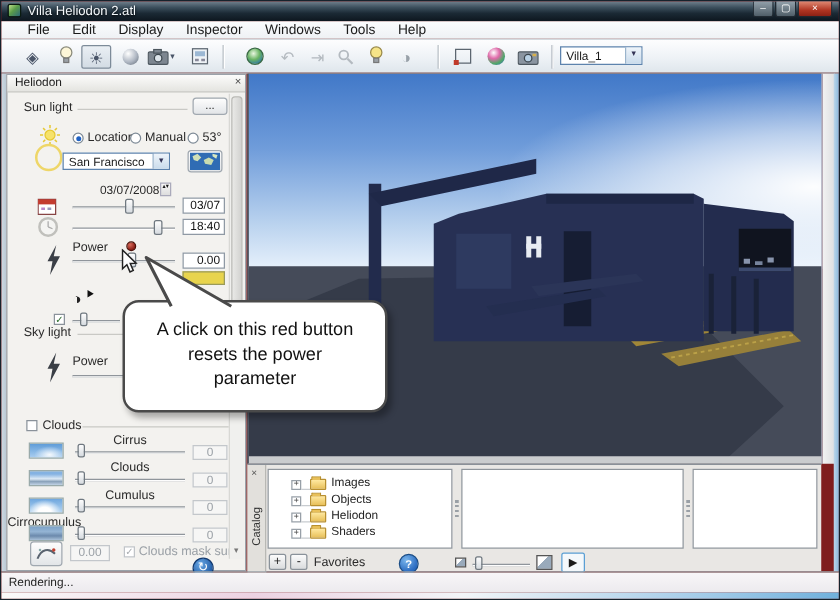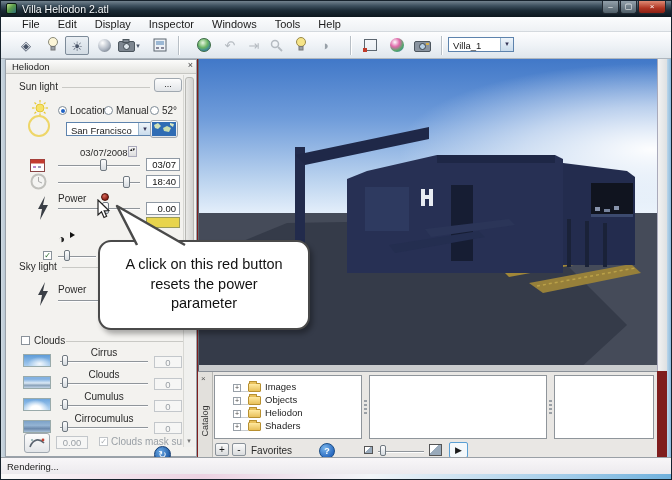--- a/index.html
+++ b/index.html
@@ -218,23 +218,23 @@
           </g>
         </g>
       <circle cx="15" cy="28" r="10" fill="none" stroke="#eed668" stroke-width="2"></circle>
     </svg>
 
     <span class="radio sel" style="left:52px;top:46px"></span>
     <span class="label" style="left:64px;top:45px">Location</span>
     <span class="radio" style="left:98px;top:46px"></span>
     <span class="label" style="left:110px;top:45px">Manual</span>
     <span class="radio" style="left:144px;top:46px"></span>
-    <span class="label" style="left:156px;top:45px">52°</span>
-
-    <div class="dropdown" style="left:60px;top:62px;width:86px;height:14px">
+    <span class="label" style="left:156px;top:45px">53°</span>
+
+    <div class="dropdown" style="left:44px;top:62px;width:86px;height:14px">
       <span class="dd-text">San Francisco</span>
       <span class="dd-arrow">▾</span>
     </div>
     <span class="mini-btn" style="left:144px;top:60px;width:28px;height:18px;padding:1px">
       <svg width="24" height="14" viewBox="0 0 24 14">
           <rect width="24" height="14" fill="#2f6cb4"></rect>
           <path d="M2,3 L6,1 L9,4 L6,7 L3,6 Z" fill="#cfe0b8"></path>
           <path d="M11,6 L15,4 L19,6 L17,10 L12,9 Z" fill="#c8dcb0"></path>
           <path d="M18,1 L22,2 L21,5 L18,3 Z" fill="#d8e8c0"></path>
         </svg>
@@ -301,21 +301,21 @@
     <span class="track" style="left:54px;top:323px;width:88px"></span>
     <span class="thumb" style="left:56px;top:317px;width:6px;height:11px"></span>
     <input class="field dis" style="left: 148px; top: 318px; width: 28px; height: 12px;" disabled="" value="0">
 
     <span class="label" style="left:0;top:331px;width:196px;text-align:center">Cumulus</span>
     <span class="cloud-thumb t-cumulus" style="top:338px"></span>
     <span class="track" style="left:54px;top:345px;width:88px"></span>
     <span class="thumb" style="left:56px;top:339px;width:6px;height:11px"></span>
     <input class="field dis" style="left: 148px; top: 340px; width: 28px; height: 12px;" disabled="" value="0">
 
-    <span class="label" style="left:0;top:353px;width:196px;text-align:center">Cirrocumulus</span>
+    <span class="label" style="left:0;top:353px;width:196px;">Cirrocumulus</span>
     <span class="cloud-thumb t-cirro" style="top:360px"></span>
     <span class="track" style="left:54px;top:367px;width:88px"></span>
     <span class="thumb" style="left:56px;top:361px;width:6px;height:11px"></span>
     <input class="field dis" style="left: 148px; top: 362px; width: 28px; height: 12px;" disabled="" value="0">
 
     <span class="mini-btn" style="left:18px;top:373px;width:26px;height:20px;padding-top:2px">
       <svg width="18" height="14" viewBox="0 0 18 14">
           <path d="M2,11 C5,3 11,2 16,7" fill="none" stroke="#5a6470" stroke-width="1.6"></path>
           <circle cx="15" cy="4" r="1.4" fill="#c04030"></circle>
           <circle cx="4" cy="4" r="1" fill="#8aa"></circle>

